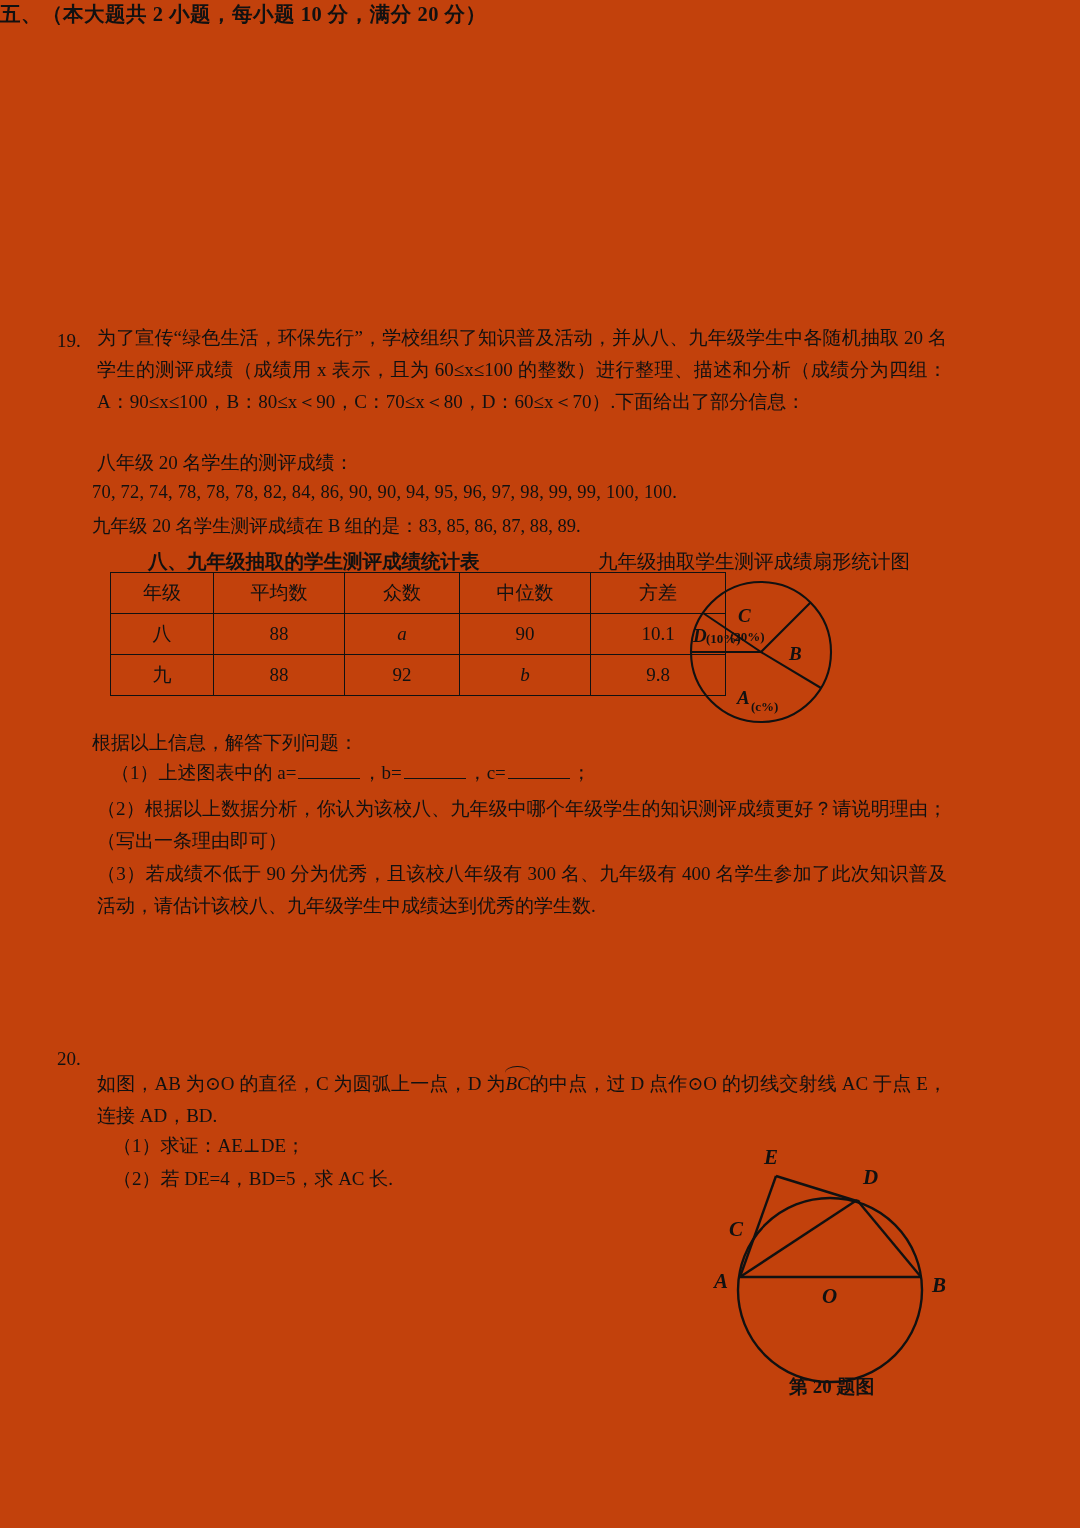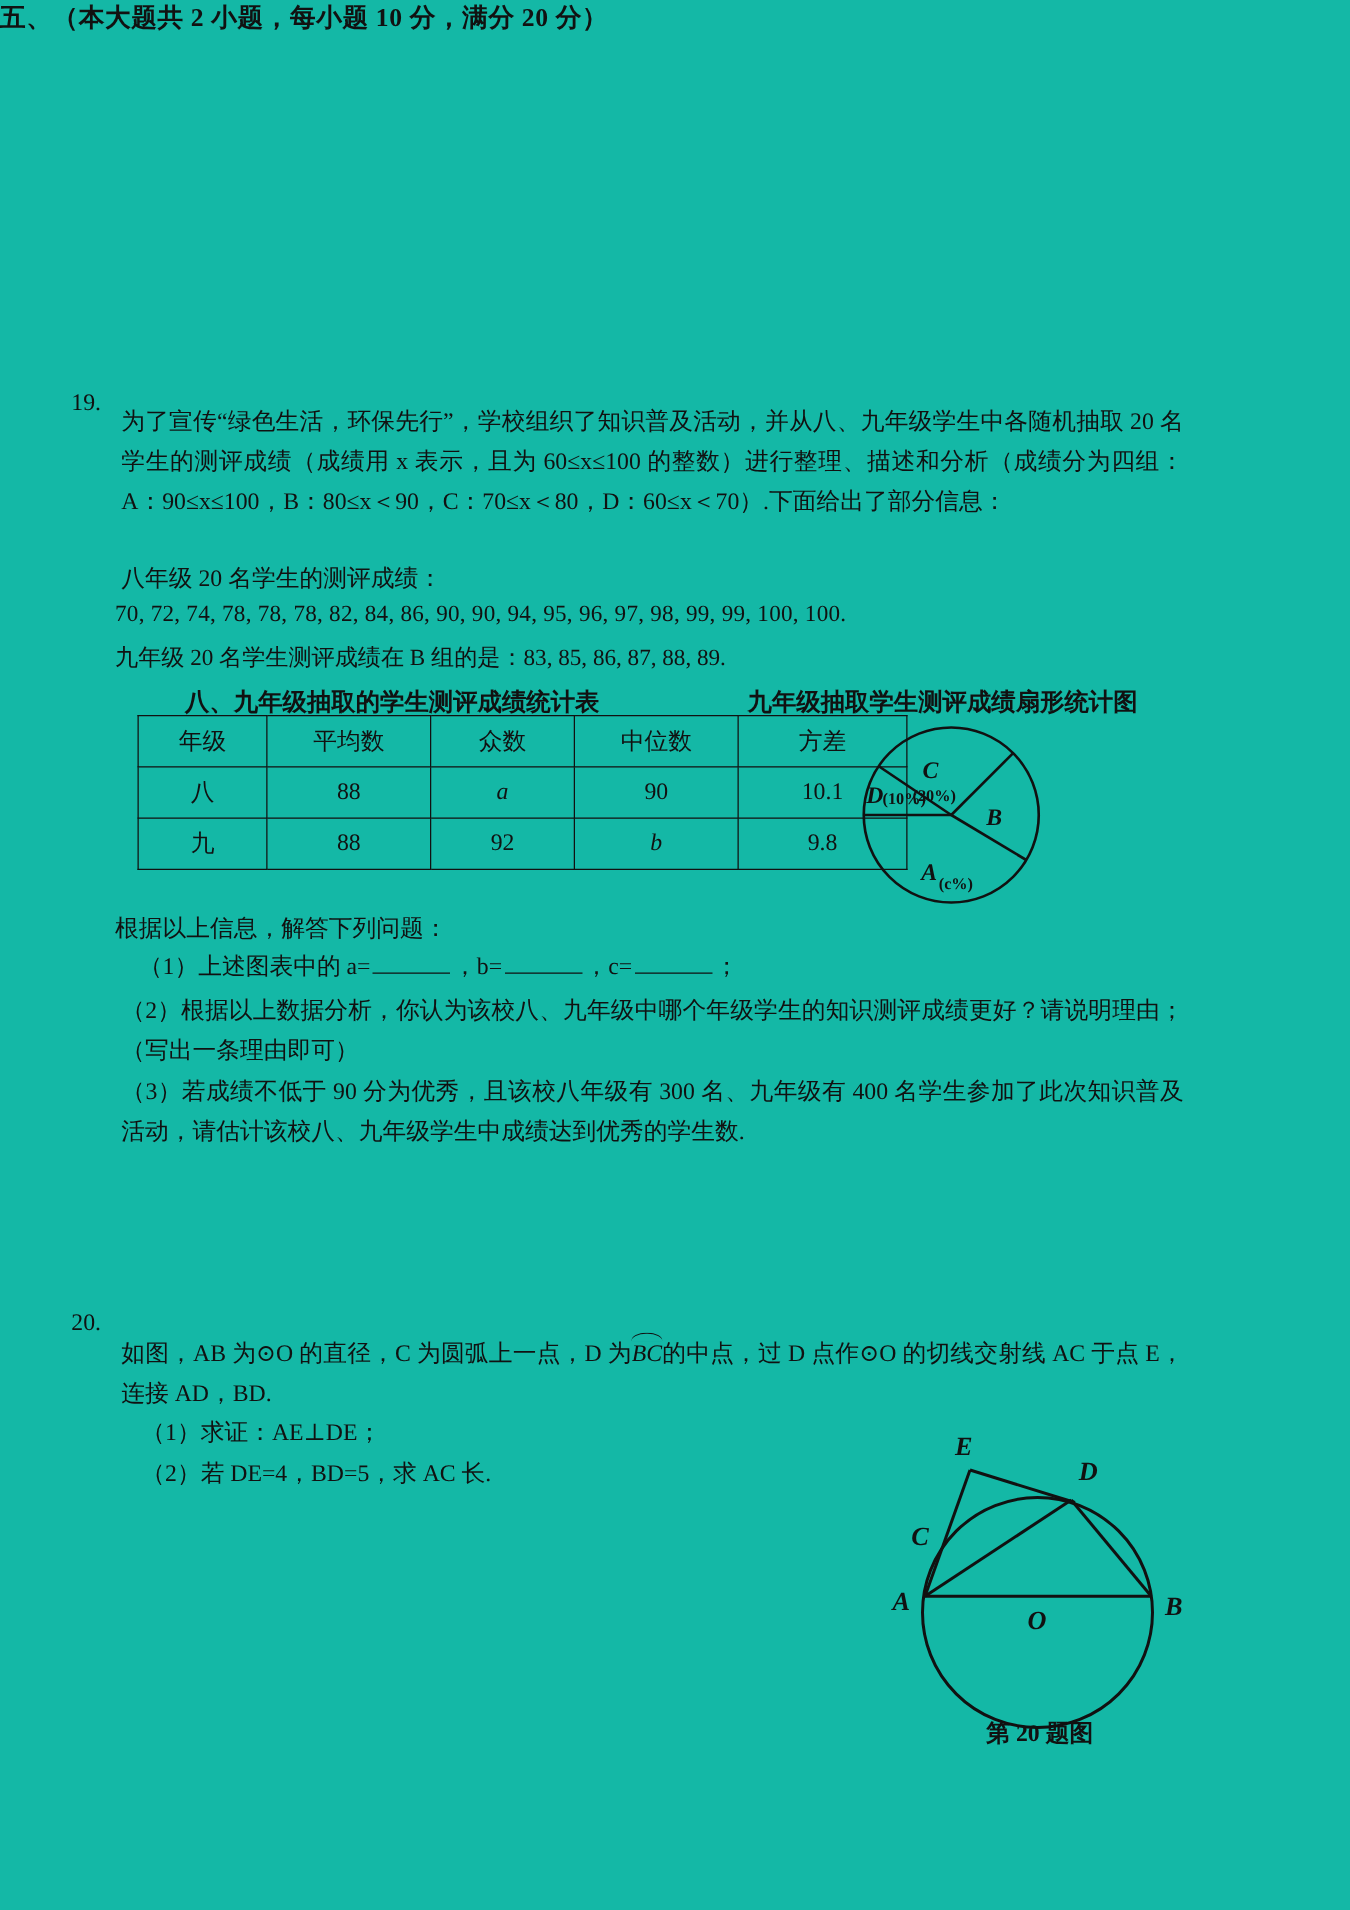--- a/index.html
+++ b/index.html
@@ -12,21 +12,21 @@
     width: 1080px;
     height: 1528px;
     position: relative;
     font-family: "Liberation Serif", "DejaVu Serif", serif;
     color: #111111;
     overflow: hidden;
   }
   .page {
     position: absolute;
     inset: 0;
-    background: #14b8a6;
+    background: #c2410c;
   }
 
   
   .blk { position: absolute; }
 
   .section-head {
     left: 57px;
     top: 277px;
     font-weight: bold;
     font-size: 20.5px;
@@ -41,21 +41,21 @@
   }
 
   .para {
     position: absolute;
     font-size: 19px;
     line-height: 32px;
     text-align: justify;
   }
 
   
-  #q19-num { left: 57px; top: 312px; }
+  #q19-num { left: 57px; top: 330px; }
   #q19-body {
     left: 97px;
     top: 322px;
     width: 850px;
   }
 
   #data-line-1 { left: 97px; top: 450px; font-size: 19px; white-space: nowrap; }
   #data-line-2 { left: 92px; top: 482px; font-size: 18.5px; white-space: nowrap; letter-spacing:.2px;}
   #data-line-3 { left: 92px; top: 513px; font-size: 18.5px; white-space: nowrap; }
 
@@ -86,21 +86,21 @@
   #stat-table .c2 { width: 82px; }
   #stat-table .c3 { width: 98px; }
   #stat-table .c4 { width: 102px; }
   #stat-table .italval { font-style: italic; font-family: "Liberation Serif", serif; }
 
   
   #pie-title {
     left: 598px;
     top: 548px;
     font-size: 19.5px;
-    font-weight: bold;
+    font-weight: normal;
     white-space: nowrap;
   }
   #pie-wrap {
     position: absolute;
     left: 664px;
     top: 578px;
     width: 195px;
     height: 150px;
   }
 

